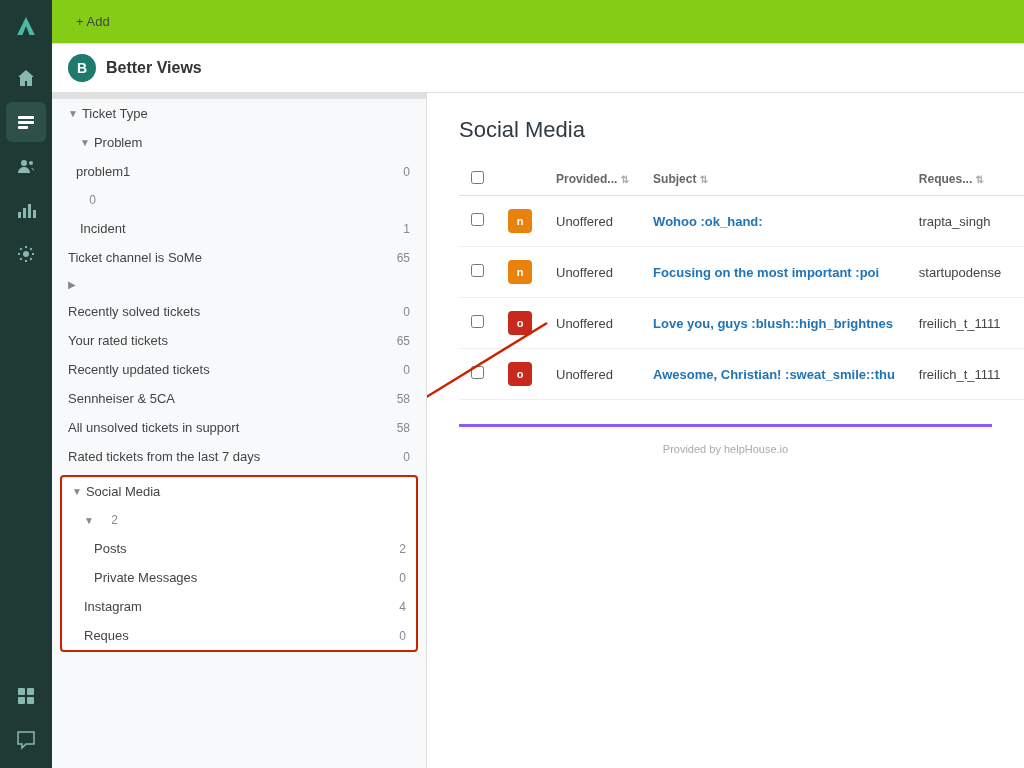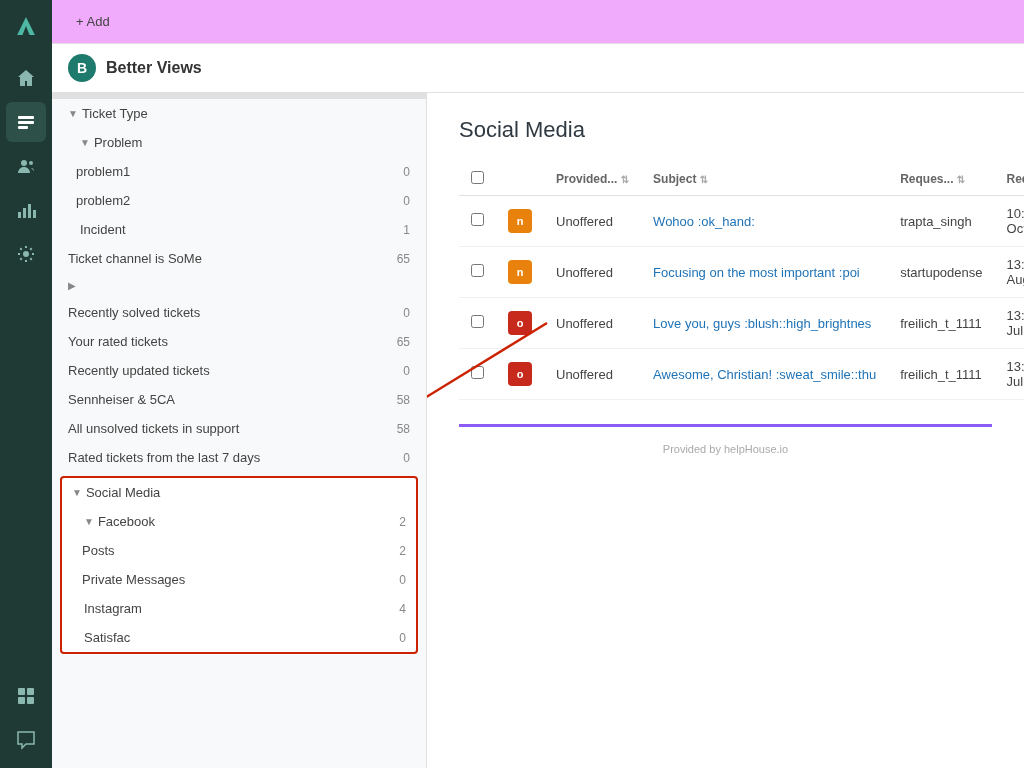--- a/index.html
+++ b/index.html
@@ -36,21 +36,21 @@
     .main-wrapper {
       flex: 1;
       display: flex;
       flex-direction: column;
       overflow: hidden;
     }
 
     
     .topbar {
       height: 44px;
-      background: #f0abfc;
+      background: #84cc16;
       border-bottom: 1px solid #e0e0e0;
       display: flex;
       align-items: center;
       padding: 0 16px;
       flex-shrink: 0;
     }
     .add-btn {
       display: flex; align-items: center; gap: 4px;
       color: #444;
       font-size: 13px;
@@ -124,21 +124,21 @@
     .highlight-box {
       border: 2px solid #cc2200;
       border-radius: 4px;
       margin: 4px 8px;
       background: #fff;
     }
     .highlight-box .view-item {
       padding: 7px 10px;
     }
     .highlight-box .view-item.indent1 { padding-left: 22px; }
-    .highlight-box .view-item.indent2 { padding-left: 20px; }
+    .highlight-box .view-item.indent2 { padding-left: 32px; }
 
     
     .tickets-panel {
       flex: 1;
       background: #fff;
       overflow-y: auto;
       padding: 24px 32px 16px 32px;
       position: relative;
     }
     .tickets-panel::-webkit-scrollbar { width: 6px; }
@@ -180,21 +180,21 @@
       width: 24px; height: 24px;
       border-radius: 4px;
       display: flex; align-items: center; justify-content: center;
       color: #fff;
       font-size: 11px;
       font-weight: bold;
     }
     .avatar-orange { background: #e8820c; }
     .avatar-red { background: #c72a1c; }
 
-    .subject-text { color: #1f73b7; max-width: 220px; overflow: hidden; text-overflow: ellipsis; white-space: nowrap; }
+    .subject-text { color: #1f73b7; max-width: 220px; overflow: hidden; text-overflow: ellipsis; white-space: nowrap; font-weight: bold; }
 
     .footer-credit {
       text-align: center;
       color: #aaa;
       font-size: 11px;
       margin-top: 24px;
       padding-top: 16px;
       border-top: 3px solid #8b5cf6;
     }
   </style>
@@ -283,21 +283,20 @@
         <div class="view-item indent1">
           <span class="tree-toggle">▼</span>
           <span class="label">Problem</span>
         </div>
 
         <div class="view-item indent2">
           <span class="label">problem1</span>
           <span class="count">0</span>
         </div>
         <div class="view-item indent2">
-          <span class="label">problem2</span>
           <span class="count">0</span>
         </div>
         <div class="view-item indent1">
           <span class="label">Incident</span>
           <span class="count">1</span>
         </div>
 
         <div class="view-item">
           <span class="label">Ticket channel is SoMe</span>
           <span class="count">65</span>
@@ -338,40 +337,39 @@
         </div>
 
         <div class="highlight-box">
           <div class="view-item">
             <span class="tree-toggle">▼</span>
             <span class="label">Social Media</span>
           </div>
 
           <div class="view-item indent1">
             <span class="tree-toggle">▼</span>
-            <span class="label">Facebook</span>
             <span class="count">2</span>
           </div>
 
           <div class="view-item indent2">
             <span class="label">Posts</span>
             <span class="count">2</span>
           </div>
           <div class="view-item indent2">
             <span class="label">Private Messages</span>
             <span class="count">0</span>
           </div>
 
           <div class="view-item indent1">
             <span class="label">Instagram</span>
             <span class="count">4</span>
           </div>
 
           <div class="view-item indent1">
-            <span class="label">Satisfac</span>
+            <span class="label">Reques</span>
             <span class="count">0</span>
           </div>
         </div>
 
       </div>
 
       <div class="tickets-panel" style="position:relative;">
 
         <h2 class="panel-title">Social Media</h2>
 

